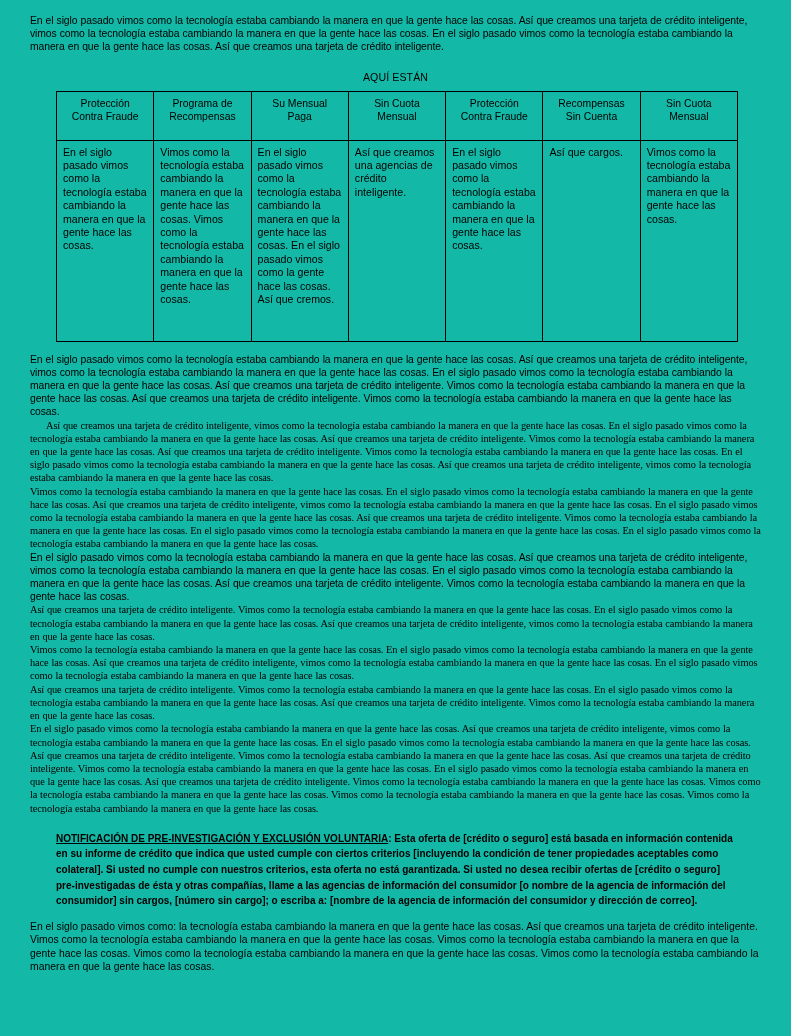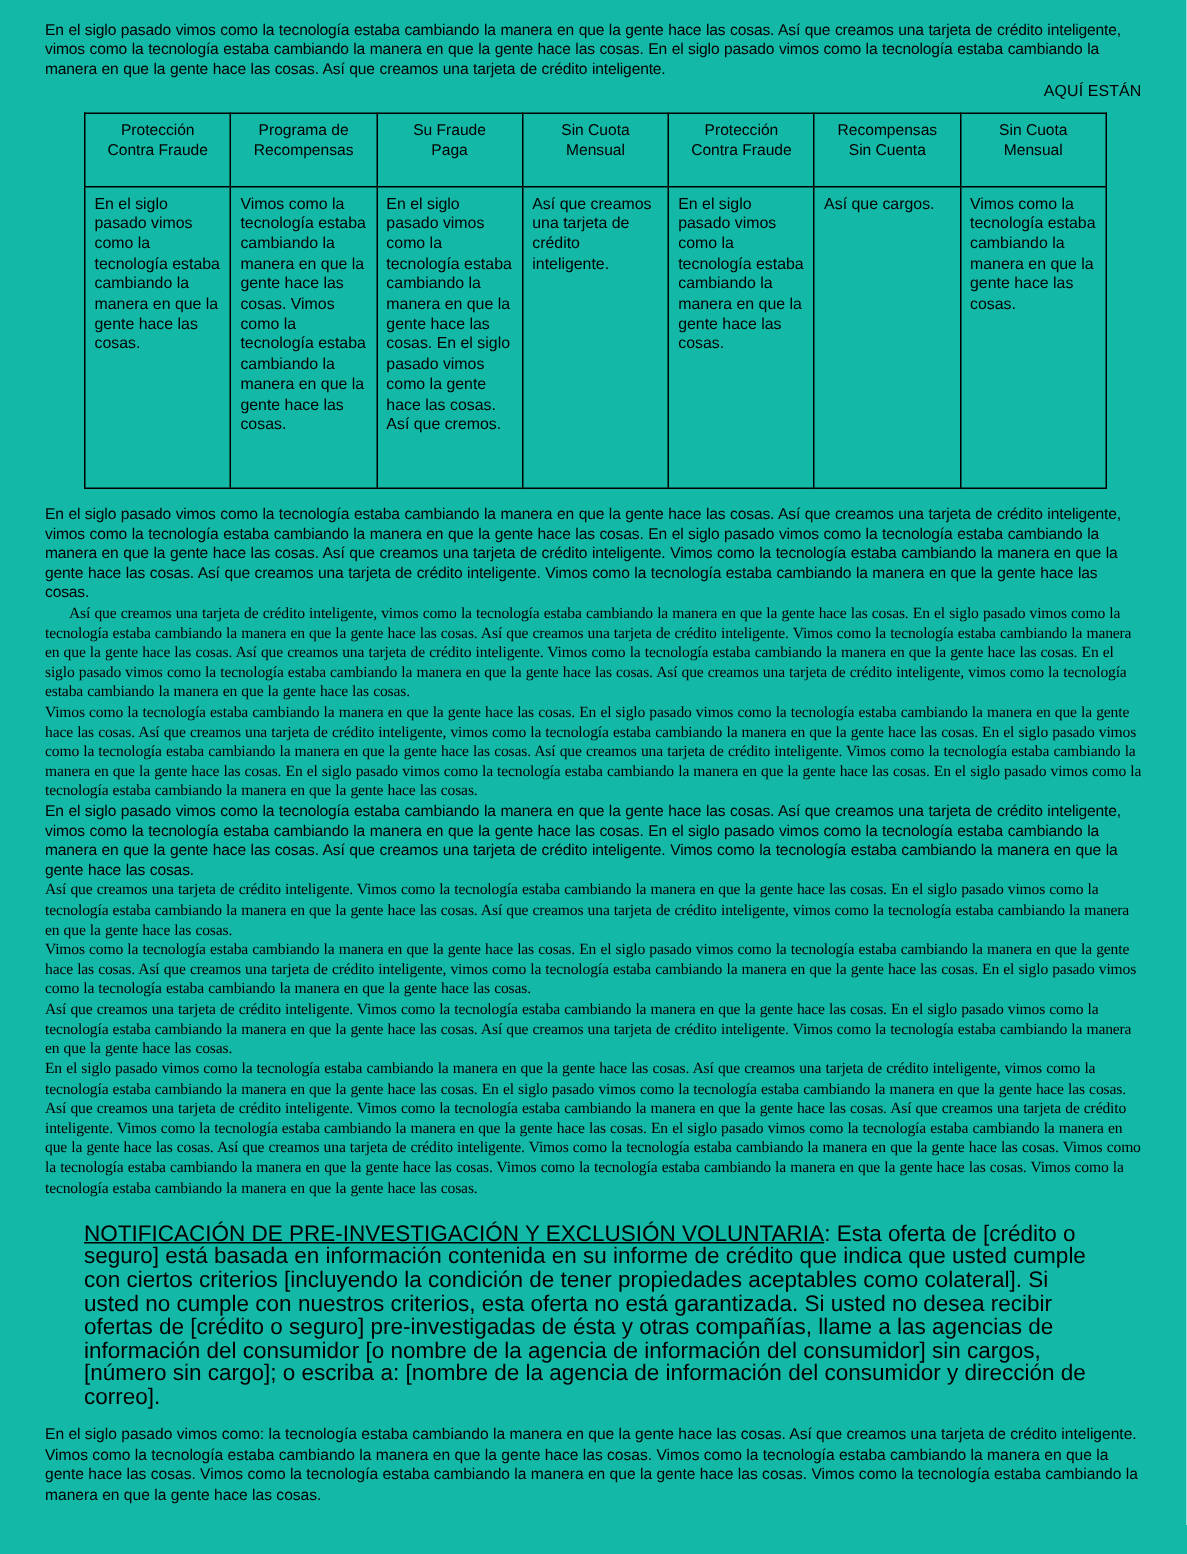--- a/index.html
+++ b/index.html
@@ -30,24 +30,24 @@
     line-height: 13.2px;
     text-align: left;
     margin: 0;
     letter-spacing: -0.1px;
     word-spacing: 0.3px;
   }
   .para + .para { margin-top: 0px; font-family: Liberation Serif, serif; }
   .para.indent { text-indent: 16px; }
 
   .centered-title {
-    text-align: right;
+    text-align: center;
     font-size: 10.6px;
     line-height: 14px;
-    margin: 0 0 7px 0;
+    margin: 16px 0 7px 0;
     letter-spacing: 0.1px;
   }
 
   .block {
     margin: 0;
   }
   .gap-md { height: 11px; }
   .gap-lg { height: 16px; }
 
   
@@ -78,23 +78,23 @@
   }
   table.features td {
     font-size: 10.6px;
     line-height: 13.4px;
     height: 195px;
     padding: 5px 5px 0 6px;
   }
 
   
   .notice {
-    font-size: 15px;
+    font-size: 10px;
     line-height: 15.6px;
-    font-weight: normal;
+    font-weight: bold;
     margin: 0;
     padding-left: 26px;
     padding-right: 28px;
     text-align: left;
   }
   .notice .u { text-decoration: underline; }
 
   .closing {
     font-size: 10.4px;
     line-height: 13.4px;
@@ -117,21 +117,21 @@
         <tr>
           <th>
             <div>Protección</div>
             <div>Contra Fraude</div>
           </th>
           <th>
             <div>Programa de</div>
             <div>Recompensas</div>
           </th>
           <th>
-            <div>Su Fraude</div>
+            <div>Su Mensual</div>
             <div>Paga</div>
           </th>
           <th>
             <div>Sin Cuota</div>
             <div>Mensual</div>
           </th>
           <th>
             <div>Protección</div>
             <div>Contra Fraude</div>
           </th>
@@ -143,21 +143,21 @@
             <div>Sin Cuota</div>
             <div>Mensual</div>
           </th>
         </tr>
       </thead>
       <tbody>
         <tr>
           <td>En el siglo pasado vimos como la tecnología estaba cambiando la manera en que la gente hace las cosas.</td>
           <td>Vimos como la tecnología estaba cambiando la manera en que la gente hace las cosas. Vimos como la tecnología estaba cambiando la manera en que la gente hace las cosas.</td>
           <td>En el siglo pasado vimos como la tecnología estaba cambiando la manera en que la gente hace las cosas. En el siglo pasado vimos como la gente hace las cosas. Así que cremos.</td>
-          <td>Así que creamos una tarjeta de crédito inteligente.</td>
+          <td>Así que creamos una agencias de crédito inteligente.</td>
           <td>En el siglo pasado vimos como la tecnología estaba cambiando la manera en que la gente hace las cosas.</td>
           <td>Así que cargos.</td>
           <td>Vimos como la tecnología estaba cambiando la manera en que la gente hace las cosas.</td>
         </tr>
       </tbody>
     </table>
   </div>
 
   <div class="gap-md"></div>
 

